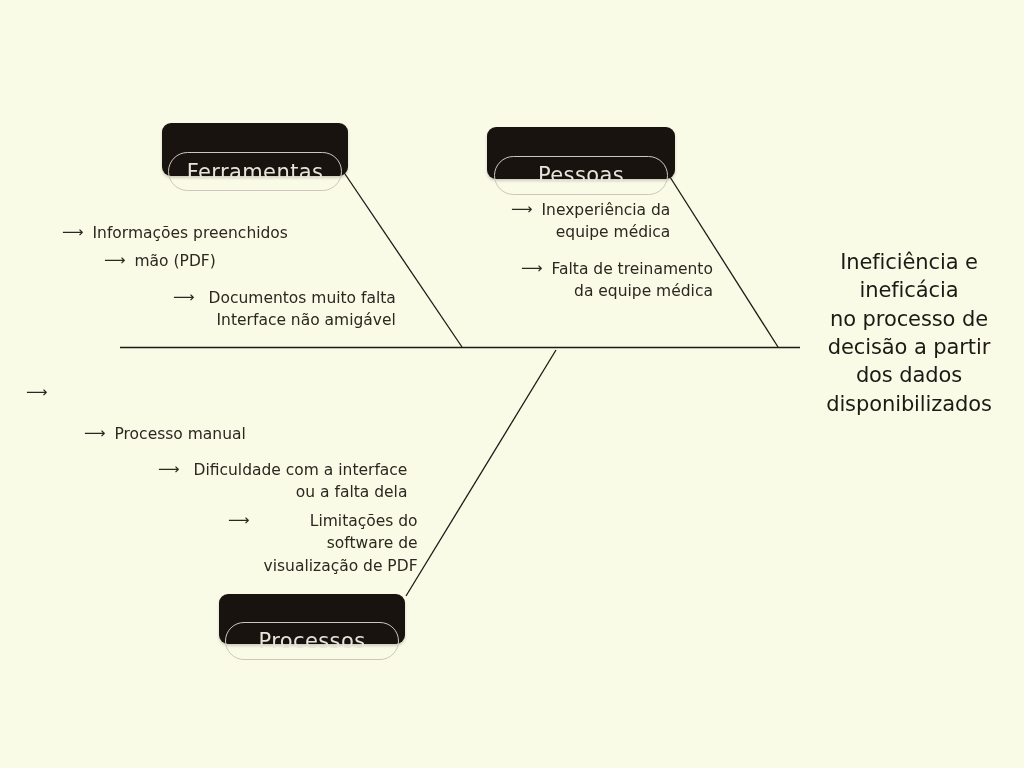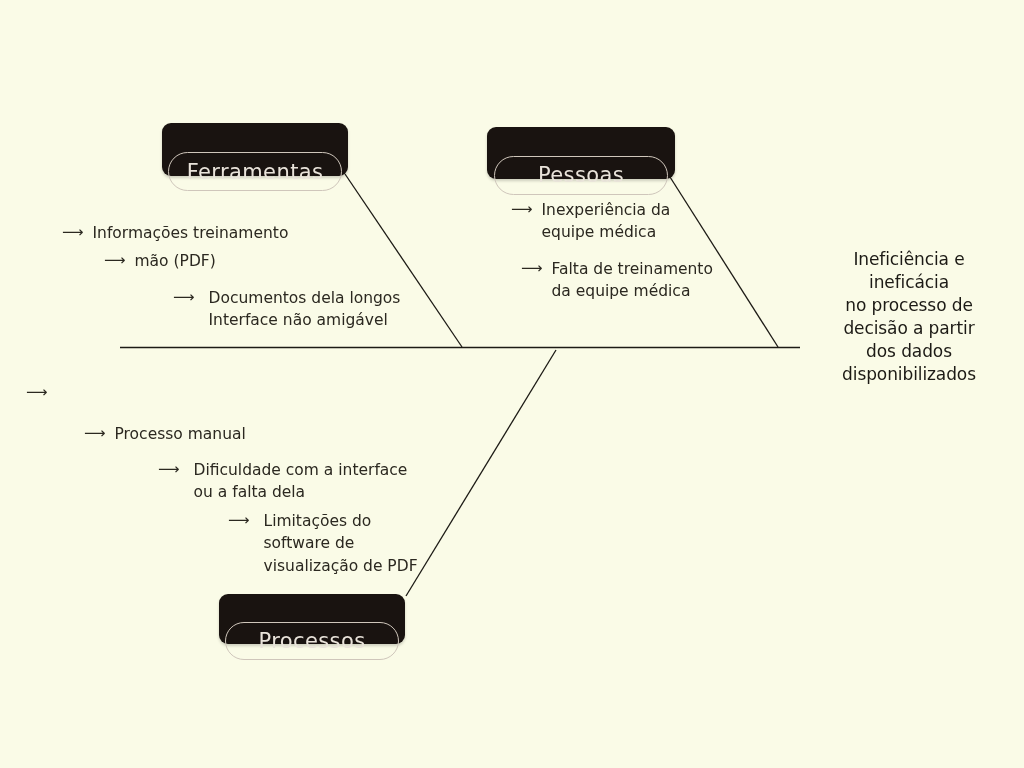--- a/index.html
+++ b/index.html
@@ -64,21 +64,21 @@
   #box-processos .cat-inner { width: 172px; height: 36px; }
 
   
   #effect-text {
     position: absolute;
     left: 800px;
     top: 248px;
     width: 218px;
     text-align: center;
     color: #1c1a15;
-    font-size: 17px;
+    font-size: 21px;
     line-height: 1.35;
     font-family: "DejaVu Sans", sans-serif;
     letter-spacing: -0.1px;
   }
   #effect-text .l { display: block; }
 
   
   .cause {
     position: absolute;
     display: flex;
@@ -90,21 +90,21 @@
     white-space: nowrap;
   }
   .cause .arrow {
     font-size: 15px;
     line-height: 1.45;
     margin-right: 9px;
     color: #2b2820;
     flex: 0 0 auto;
   }
   .cause .txt { display: block; }
-  .cause .txt span { display: block; }
+  .cause .txt span { display: block; text-align: right; }
 
   
   #c-f1 { left: 62px;  top: 222px; }
   #c-f2 { left: 104px; top: 250px; }
   #c-f3 { left: 173px; top: 287px; }
 
   
   #c-p1 { left: 511px; top: 199px; }
   #c-p2 { left: 521px; top: 258px; }
 
@@ -145,35 +145,35 @@
     <span class="l">ineficácia</span>
     <span class="l">no processo de</span>
     <span class="l">decisão a partir</span>
     <span class="l">dos dados</span>
     <span class="l">disponibilizados</span>
   </div>
 
   <div class="cause" id="c-f1">
     <span class="arrow">⟶</span>
     <span class="txt">
-      <span>Informações treinamento</span>
+      <span>Informações preenchidos</span>
     </span>
   </div>
 
   <div class="cause" id="c-f2">
     <span class="arrow">⟶</span>
     <span class="txt">
       <span>mão (PDF)</span>
     </span>
   </div>
 
   <div class="cause" id="c-f3">
     <span class="arrow">⟶</span>
     <span class="txt">
-      <span>Documentos dela longos</span>
+      <span>Documentos muito falta</span>
       <span>Interface não amigável</span>
     </span>
   </div>
 
   <div class="cause" id="c-p1">
     <span class="arrow">⟶</span>
     <span class="txt">
       <span>Inexperiência da</span>
       <span>equipe médica</span>
     </span>

